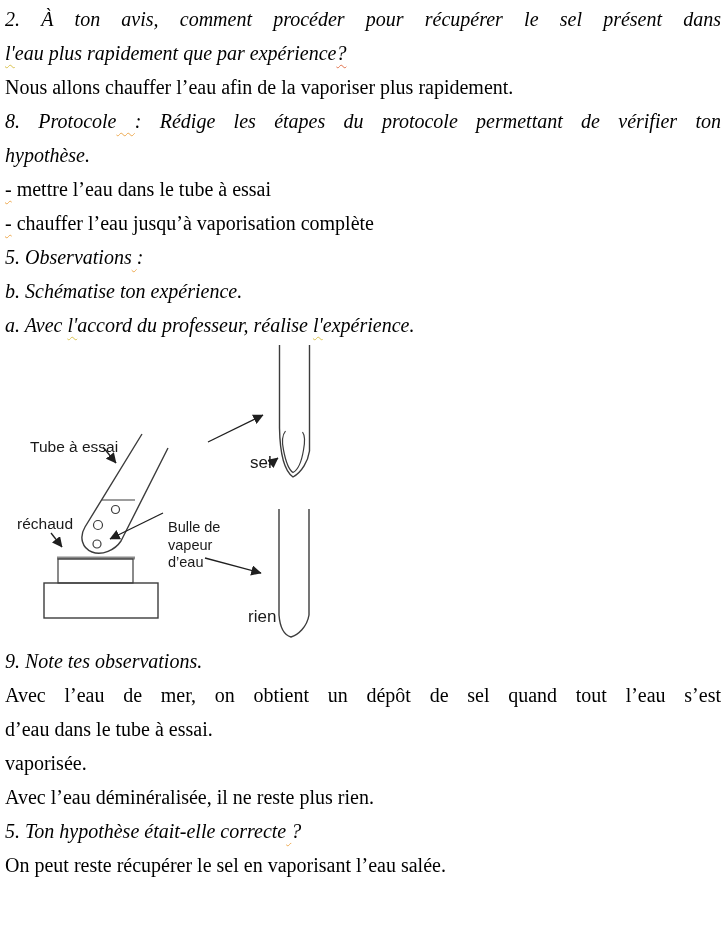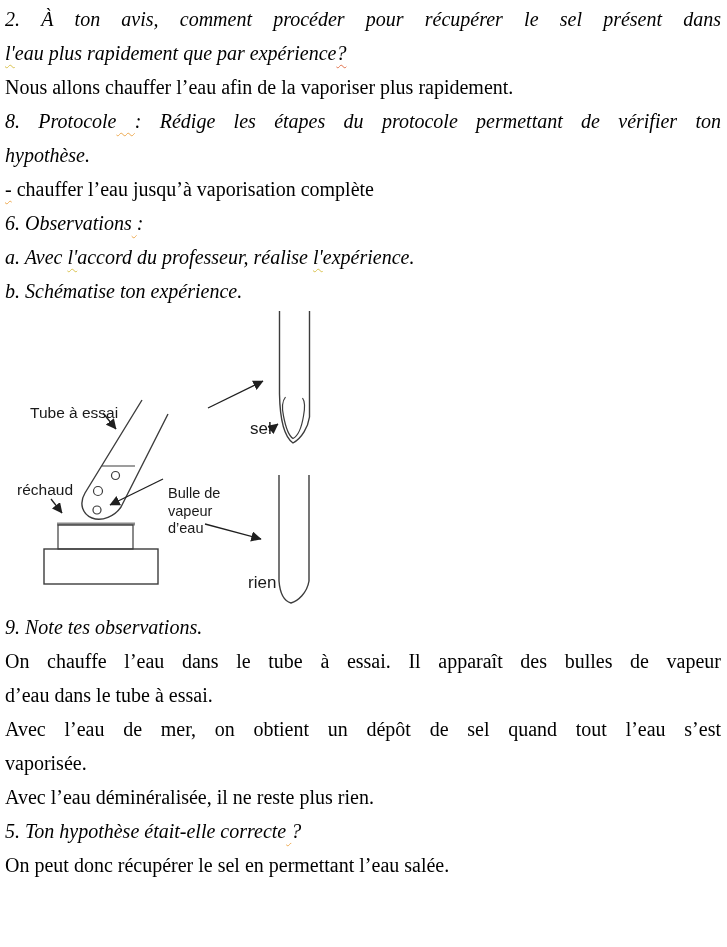--- a/index.html
+++ b/index.html
@@ -40,24 +40,25 @@
 <body>
 
 <div class="doc">
 
   <div>
       <p class="line q j"><span>2. À ton avis, comment procéder pour récupérer le sel présent dans</span></p>
       <p class="line q"><span class="sq sq-gold">l'</span><span>eau plus rapidement que par expérience</span><span class="sq sq-red">?</span></p>
       <p class="line a"><span>Nous allons chauffer l’eau afin de la vaporiser plus rapidement.</span></p>
       <p class="line q j"><span>8. Protocole</span><span class="sq sq-orange"> </span><span>: Rédige les étapes du protocole permettant de vérifier ton</span></p>
       <p class="line q"><span>hypothèse.</span></p>
+      <p class="line a"><span class="sq sq-orange">-</span><span> mettre l’eau dans le tube à essai</span></p>
       <p class="line a"><span class="sq sq-orange">-</span><span> chauffer l’eau jusqu’à vaporisation complète</span></p>
-      <p class="line q"><span>6. Observations</span><span class="sq sq-orange"> </span><span>:</span></p>
+      <p class="line q"><span>5. Observations</span><span class="sq sq-orange"> </span><span>:</span></p>
+      <p class="line q"><span>b. Schématise ton expérience.</span></p>
       <p class="line q"><span>a. Avec </span><span class="sq sq-gold">l'</span><span>accord du professeur, réalise </span><span class="sq sq-gold">l'</span><span>expérience.</span></p>
-      <p class="line q"><span>b. Schématise ton expérience.</span></p>
     </div>
 
   <svg class="diagram" width="715" height="302" viewBox="0 0 715 302">
     <defs>
       <marker id="ah" markerWidth="8" markerHeight="8" refX="7.5" refY="4" orient="auto">
         <path d="M0,0 L8,4 L0,8 Z" fill="#1f1f1f"></path>
       </marker>
     </defs>
 
     <path class="dstroke" d="M 137,92 L 80,185 C 74,195 77,206 87,210 C 97,214 110,208 116,199 L 163,106"></path>
@@ -86,22 +87,21 @@
     <text class="dlabel" x="12" y="187">réchaud</text>
     <text class="dlabel-sm" x="163" y="190">Bulle de</text>
     <text class="dlabel-sm" x="163" y="208">vapeur</text>
     <text class="dlabel-sm" x="163" y="225">d’eau</text>
     <text class="dlabel-lg" x="245" y="126">sel</text>
     <text class="dlabel-lg" x="243" y="280">rien</text>
   </svg>
 
   <div>
       <p class="line q"><span>9. Note tes observations.</span></p>
-      <p class="line a j"><span>On chauffe l’eau dans le tube à essai. Il apparaît des bulles de vapeur</span></p>
+      <p class="line a j"><span>Avec l’eau de mer, on obtient un dépôt de sel quand tout l’eau s’est</span></p>
       <p class="line a"><span>d’eau dans le tube à essai.</span></p>
-      <p class="line a j"><span>Avec l’eau de mer, on obtient un dépôt de sel quand tout l’eau s’est</span></p>
       <p class="line a"><span>vaporisée.</span></p>
       <p class="line a"><span>Avec l’eau déminéralisée, il ne reste plus rien.</span></p>
       <p class="line q"><span>5. Ton hypothèse était-elle correcte</span><span class="sq sq-orange"> </span><span>?</span></p>
-      <p class="line a"><span>On peut donc récupérer le sel en permettant l’eau salée.</span></p>
+      <p class="line a"><span>On peut reste récupérer le sel en vaporisant l’eau salée.</span></p>
     </div>
 
 </div>
 
 </body></html>

